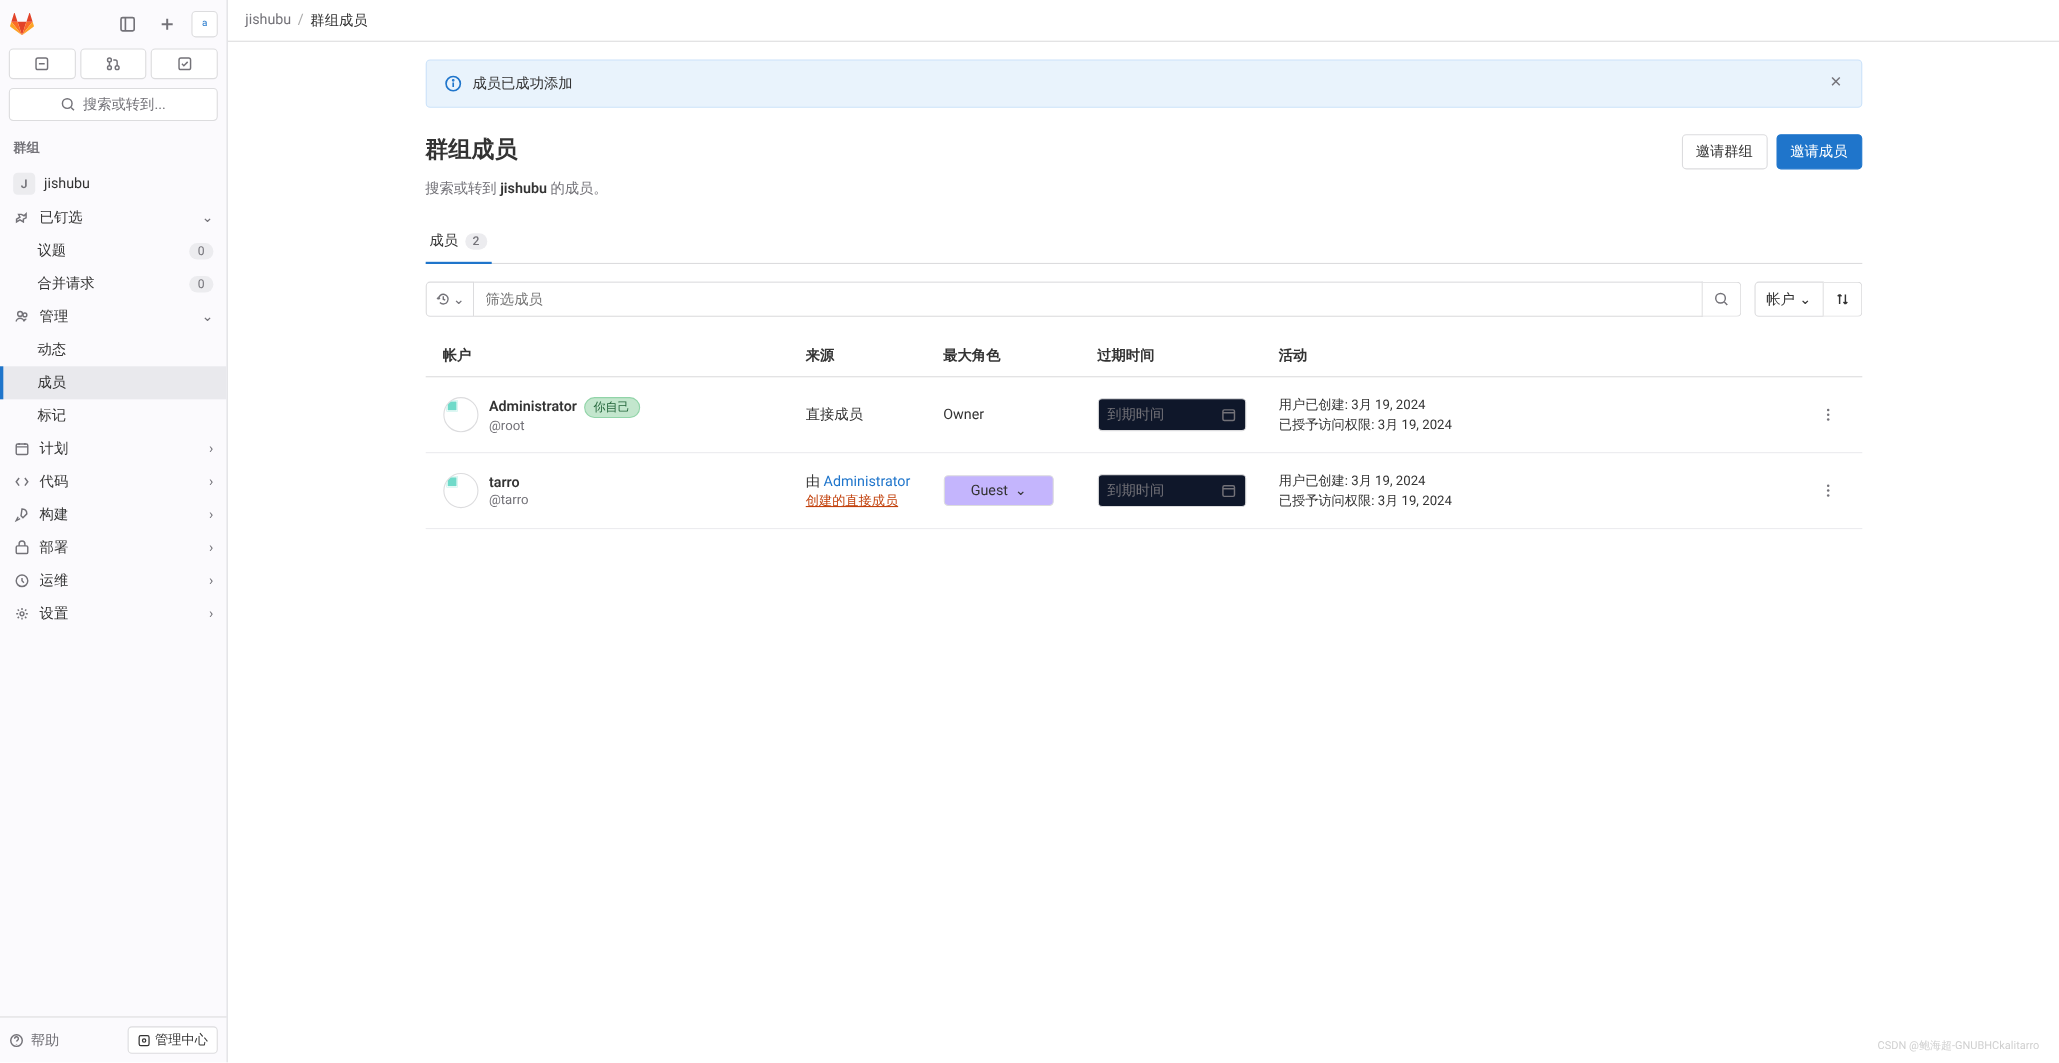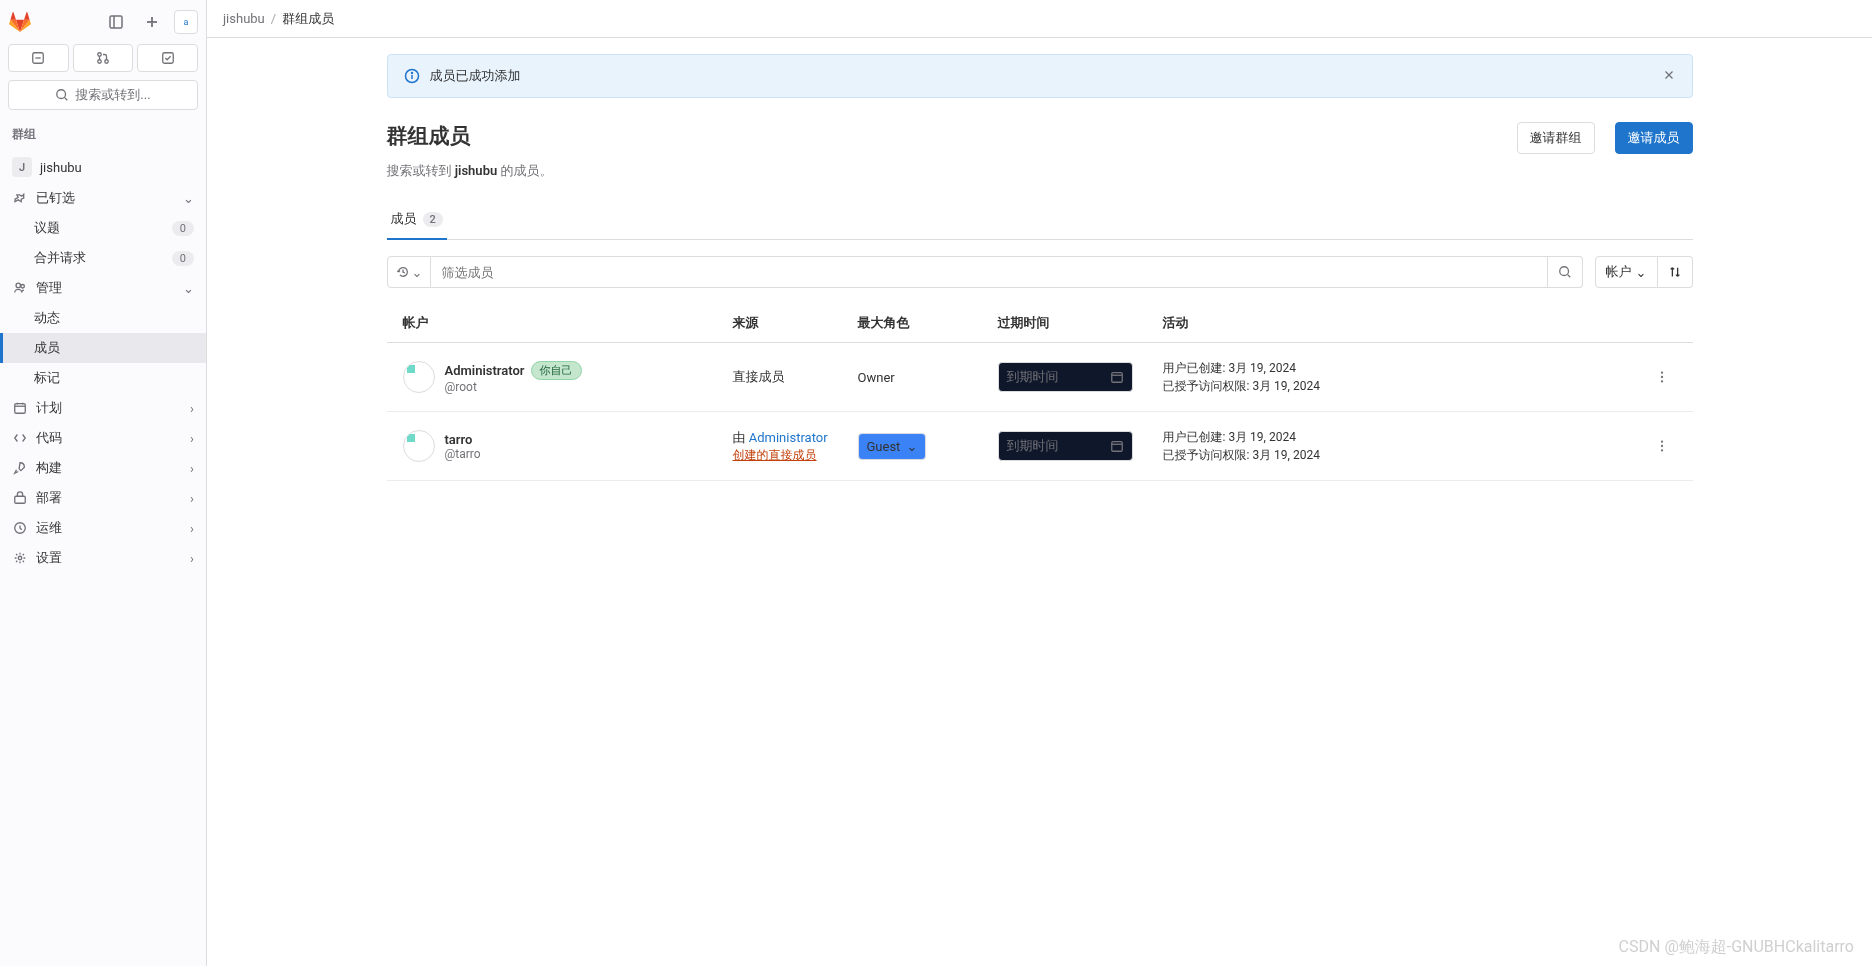--- a/index.html
+++ b/index.html
@@ -39,21 +39,21 @@
 .crumb-current { color:#333; font-weight:500; }
 .content { padding:16px 32px; max-width:1370px; width:100%; margin:0 auto; }
 
 .alert { background:#e9f3fc; border:1px solid #cbe2f9; border-radius:4px; padding:12px 16px; display:flex; align-items:center; gap:10px; margin-bottom:24px; }
 .alert-icon { width:16px; height:16px; color:#1f75cb; flex-shrink:0; }
 .alert-text { flex:1; color:#333; }
 .alert-close { color:#737278; cursor:pointer; }
 
 .page-header { display:flex; align-items:flex-start; justify-content:space-between; margin-bottom:8px; }
 .page-title { font-size:21px; font-weight:600; color:#333; }
-.header-actions { display:flex; gap:20px; }
+.header-actions { display:flex; gap:8px; }
 .btn { border-radius:4px; padding:6px 12px; font-size:13px; cursor:pointer; border:1px solid #dcdcde; background:#fff; color:#333; }
 .btn-primary { background:#1f75cb; border-color:#1f75cb; color:#fff; }
 .page-sub { color:#737278; font-size:13px; margin-bottom:20px; }
 .page-sub b { color:#333; font-weight:600; }
 
 .tabs { border-bottom:1px solid #dcdcde; display:flex; gap:16px; margin-bottom:16px; }
 .tab { padding:10px 4px; display:flex; align-items:center; gap:6px; cursor:pointer; color:#737278; border-bottom:2px solid transparent; margin-bottom:-1px; }
 .tab.active { color:#333; border-bottom-color:#1f75cb; font-weight:500; }
 .tab-badge { background:#ececef; color:#737278; border-radius:10px; padding:1px 7px; font-size:11px; }
 
@@ -79,28 +79,28 @@
 .trow { display:flex; align-items:center; padding:16px; border-bottom:1px solid #ececef; }
 .account-cell { display:flex; align-items:center; gap:10px; }
 .avatar { width:32px; height:32px; border-radius:50%; background:#fff; border:1px solid #dcdcde; display:flex; align-items:center; justify-content:center; overflow:hidden; position:relative; }
 .avatar-corner { position:absolute; top:2px; left:2px; width:10px; height:10px; background:#6fdac9; border:1px solid #fff; }
 .name-line { display:flex; align-items:center; gap:6px; }
 .name { font-weight:600; color:#333; }
 .you-badge { background:#c3e6cd; color:#24663b; border-radius:10px; padding:1px 8px; font-size:11px; border:1px solid #91d4a8; }
 .username { color:#737278; font-size:12px; }
 .source-link { color:#1f75cb; cursor:pointer; }
 .source-sub { color:#c2410c; font-size:12px;text-decoration:underline; }
-.role-select { border:1px solid #dcdcde; border-radius:4px; padding:5px 8px; background:#3b82f6; cursor:pointer; display:inline-flex; align-items:center; gap:6px; font-size:13px; }
+.role-select { border:1px solid #dcdcde; border-radius:4px; padding:5px 24px; background:#c4b5fd; cursor:pointer; display:inline-flex; align-items:center; gap:6px; font-size:13px; }
 .expire-input { border:1px solid #dcdcde; border-radius:4px; padding:5px 8px; background:#0f172a; display:flex; align-items:center; gap:6px; width:135px; color:#737278; font-size:13px; cursor:pointer; }
 .expire-input span { flex:1; }
 .activity-line { font-size:12px; color:#333; line-height:1.5; }
 .activity-line b { font-weight:400; }
 .row-menu { color:#737278; cursor:pointer; display:flex; justify-content:center; }
 
-.watermark { position:fixed; right:18px; bottom:8px; color:#bbb; font-size:16px; opacity:0.7; pointer-events:none; }
+.watermark { position:fixed; right:18px; bottom:8px; color:#bbb; font-size:10px; opacity:0.7; pointer-events:none; }
 </style>
 </head>
 <body>
 
 <div class="app">
 
   <aside class="sidebar">
     <div class="sidebar-top">
       <div class="logo">
         <svg width="22" height="22" viewBox="0 0 24 24">
@@ -259,20 +259,36 @@
       <span class="nav-icon">
           <svg width="14" height="14" viewBox="0 0 16 16" fill="none" stroke="currentColor" stroke-width="1.5">
             <circle cx="8" cy="8" r="2"></circle>
             <path d="M8 2v2M8 12v2M3.5 3.5l1.4 1.4M11.1 11.1l1.4 1.4M2 8h2M12 8h2M3.5 12.5l1.4-1.4M11.1 4.9l1.4-1.4"></path>
           </svg>
         </span>
       <span class="nav-label">设置</span>
       <span class="nav-caret">›</span>
     </div>
 
+    <div class="sidebar-bottom">
+      <div class="help-link">
+        <svg width="14" height="14" viewBox="0 0 16 16" fill="none" stroke="currentColor" stroke-width="1.5">
+            <circle cx="8" cy="8" r="6"></circle>
+            <path d="M6 6a2 2 0 1 1 3 1.7c-.6.4-1 .8-1 1.3M8 11.5v.5"></path>
+          </svg>
+        <span>帮助</span>
+      </div>
+      <div class="admin-btn">
+        <svg width="12" height="12" viewBox="0 0 16 16" fill="none" stroke="currentColor" stroke-width="1.5">
+            <rect x="2" y="2" width="12" height="12" rx="2"></rect>
+            <circle cx="8" cy="8" r="2"></circle>
+          </svg>
+        <span>管理中心</span>
+      </div>
+    </div>
   </aside>
 
   <main class="main">
     <div class="topbar">
       <span class="crumb-link">jishubu</span>
       <span class="crumb-sep">/</span>
       <span class="crumb-current">群组成员</span>
     </div>
 
     <div class="content">

